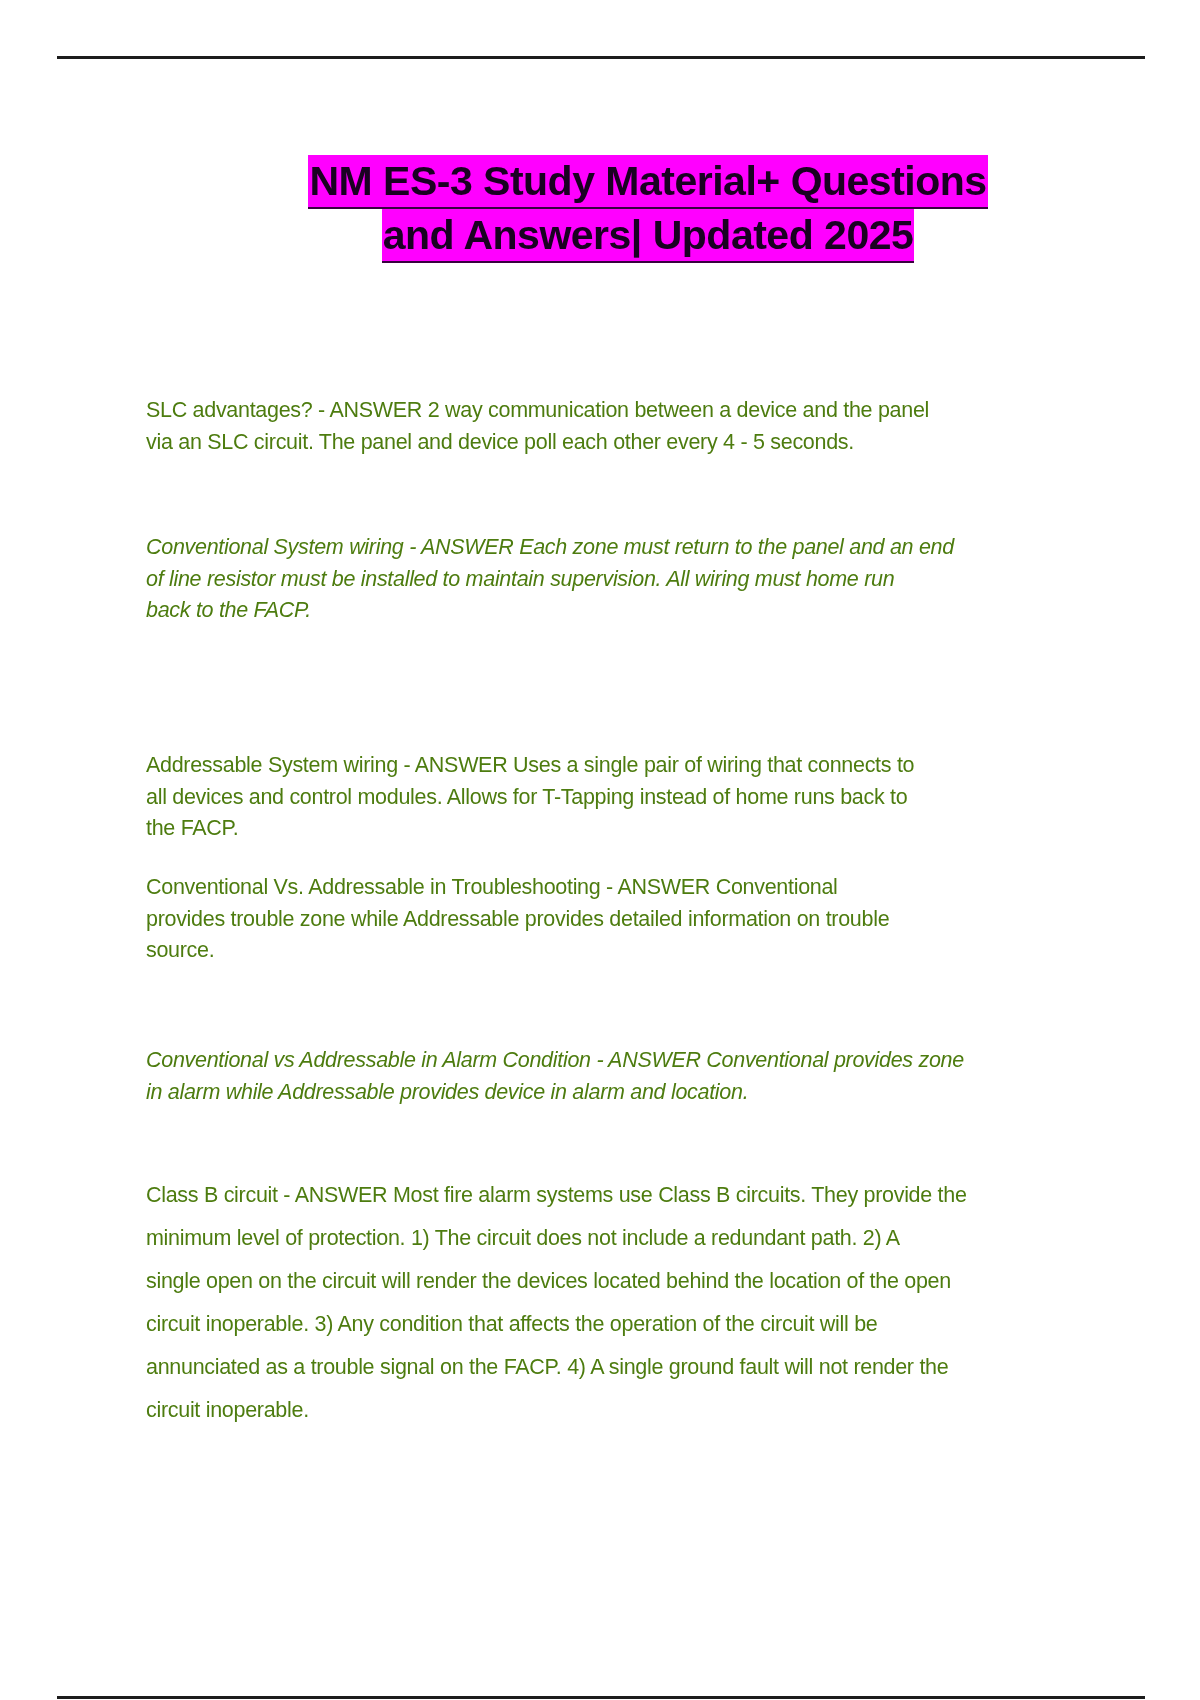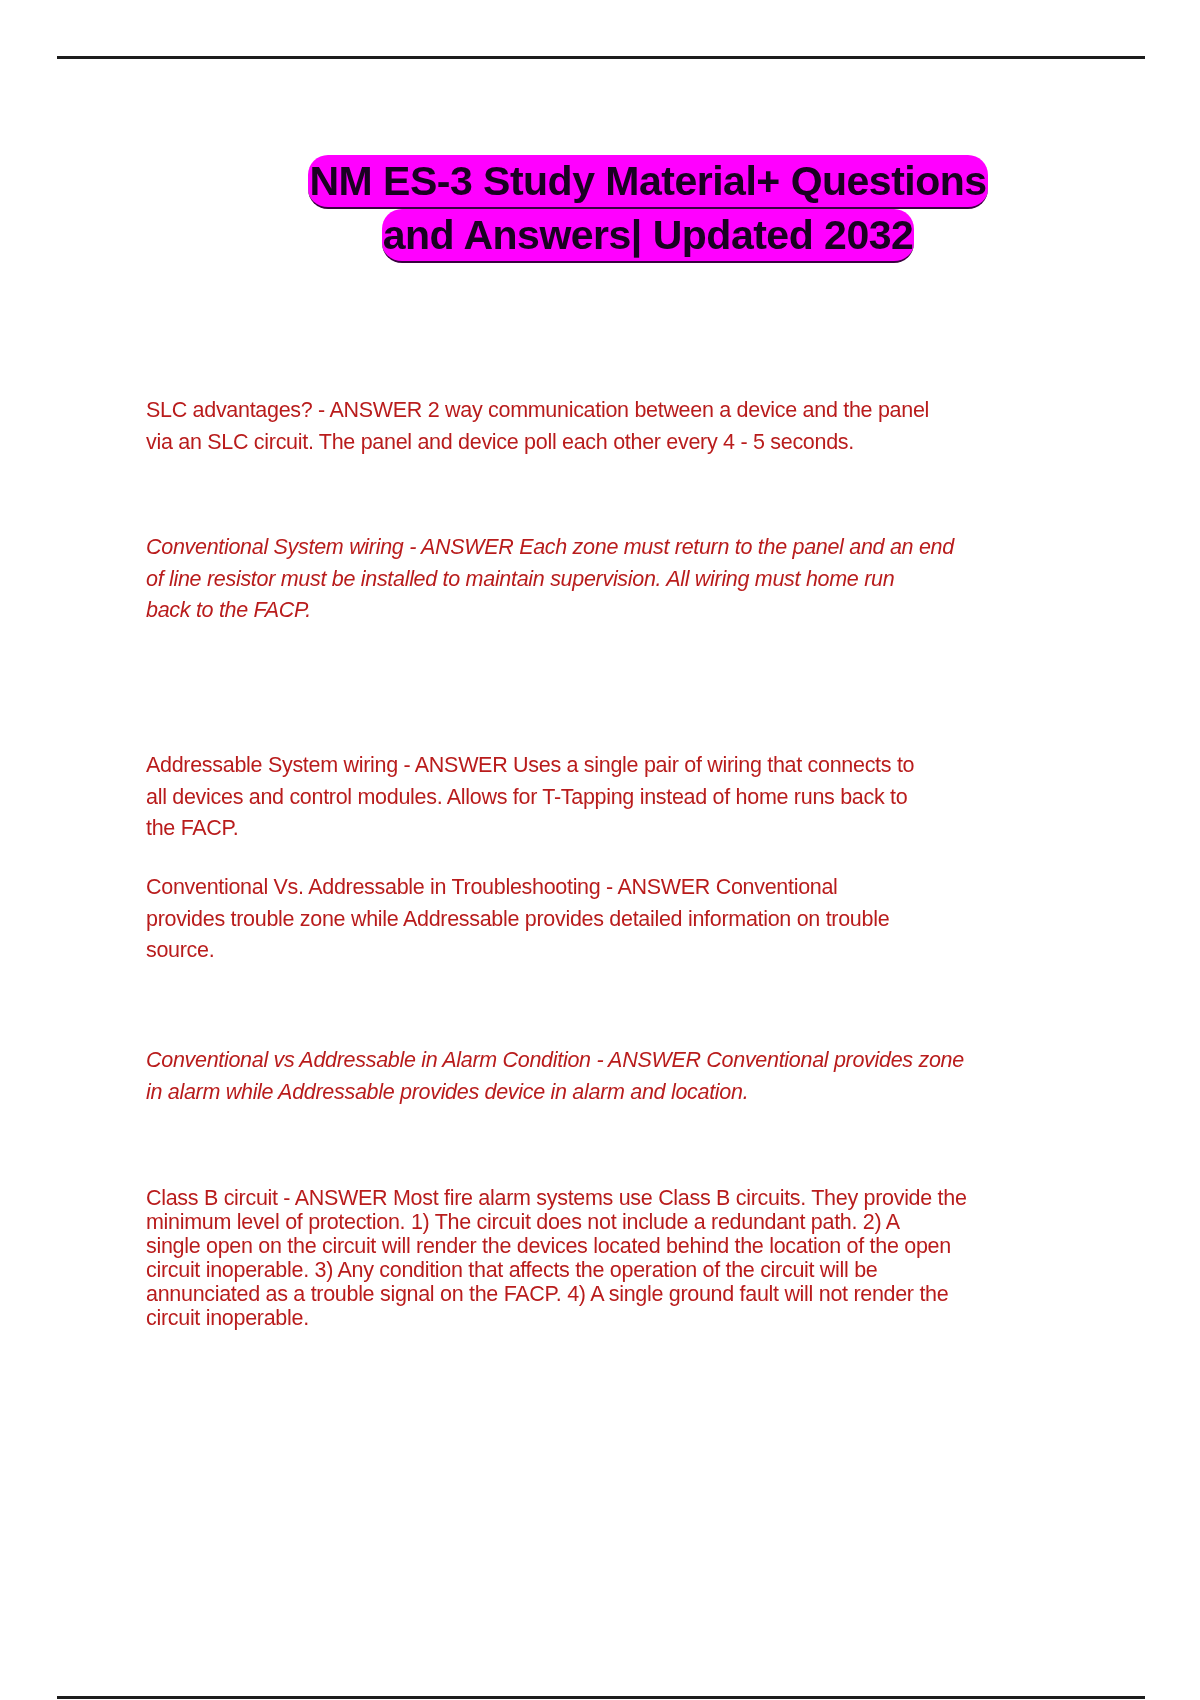--- a/index.html
+++ b/index.html
@@ -5,35 +5,35 @@
   html, body { margin: 0; padding: 0; background: #ffffff; }
   body { width: 1200px; height: 1700px; position: relative; overflow: hidden;
          font-family: "Liberation Sans", "DejaVu Sans", sans-serif; color: #1a1a1a; }
   .rule { position: absolute; left: 57px; width: 1088px; height: 3px; background: #1c1c1c; }
   .rule.top { top: 56px; }
   .rule.bottom { top: 1696px; }
   .title-wrap { position: absolute; top: 155px; left: 0; width: 1200px; text-align: center; }
   .title-line { display: block; margin: 0 auto; width: fit-content;
                 background: #ff00ff; color: #1a0022; font-weight: bold;
                 font-size: 41px; line-height: 52px; letter-spacing: -0.5px;
-                border-bottom: 2px solid #3a0040; padding: 0 1px; border-radius: 20px; }
+                border-bottom: 2px solid #3a0040; padding: 0 1px; }
   .title-line.l1 { transform: translateX(48px); }
   .title-line.l2 { transform: translateX(48px); margin-top: 0; }
   .qa { position: absolute; left: 146px; width: 960px; font-size: 21.5px; line-height: 31.5px;
-        letter-spacing: -0.3px; color: #b91c1c; white-space: pre-line; }
-  .qa.p6 { line-height: 24px; margin-top: 12px; }
+        letter-spacing: -0.3px; color: #4d7c0f; white-space: pre-line; }
+  .qa.p6 { line-height: 43px; }
 </style>
 </head>
 <body>
 
 <div class="rule top"></div>
 
 <div class="title-wrap">
   <span class="title-line l1">NM ES-3 Study Material+ Questions</span>
-  <span class="title-line l2">and Answers| Updated 2032</span>
+  <span class="title-line l2">and Answers| Updated 2025</span>
 </div>
 
 <div class="qa p1" style="top:395px;">SLC advantages? - ANSWER 2 way communication between a device and the panel
 via an SLC circuit. The panel and device poll each other every 4 - 5 seconds.</div>
 <div class="qa p2" style="top:532px;font-style:italic;">Conventional System wiring - ANSWER Each zone must return to the panel and an end
 of line resistor must be installed to maintain supervision. All wiring must home run
 back to the FACP.</div>
 <div class="qa p3" style="top:702px;margin-top:48px;">Addressable System wiring - ANSWER Uses a single pair of wiring that connects to
 all devices and control modules. Allows for T-Tapping instead of home runs back to
 the FACP.</div>

